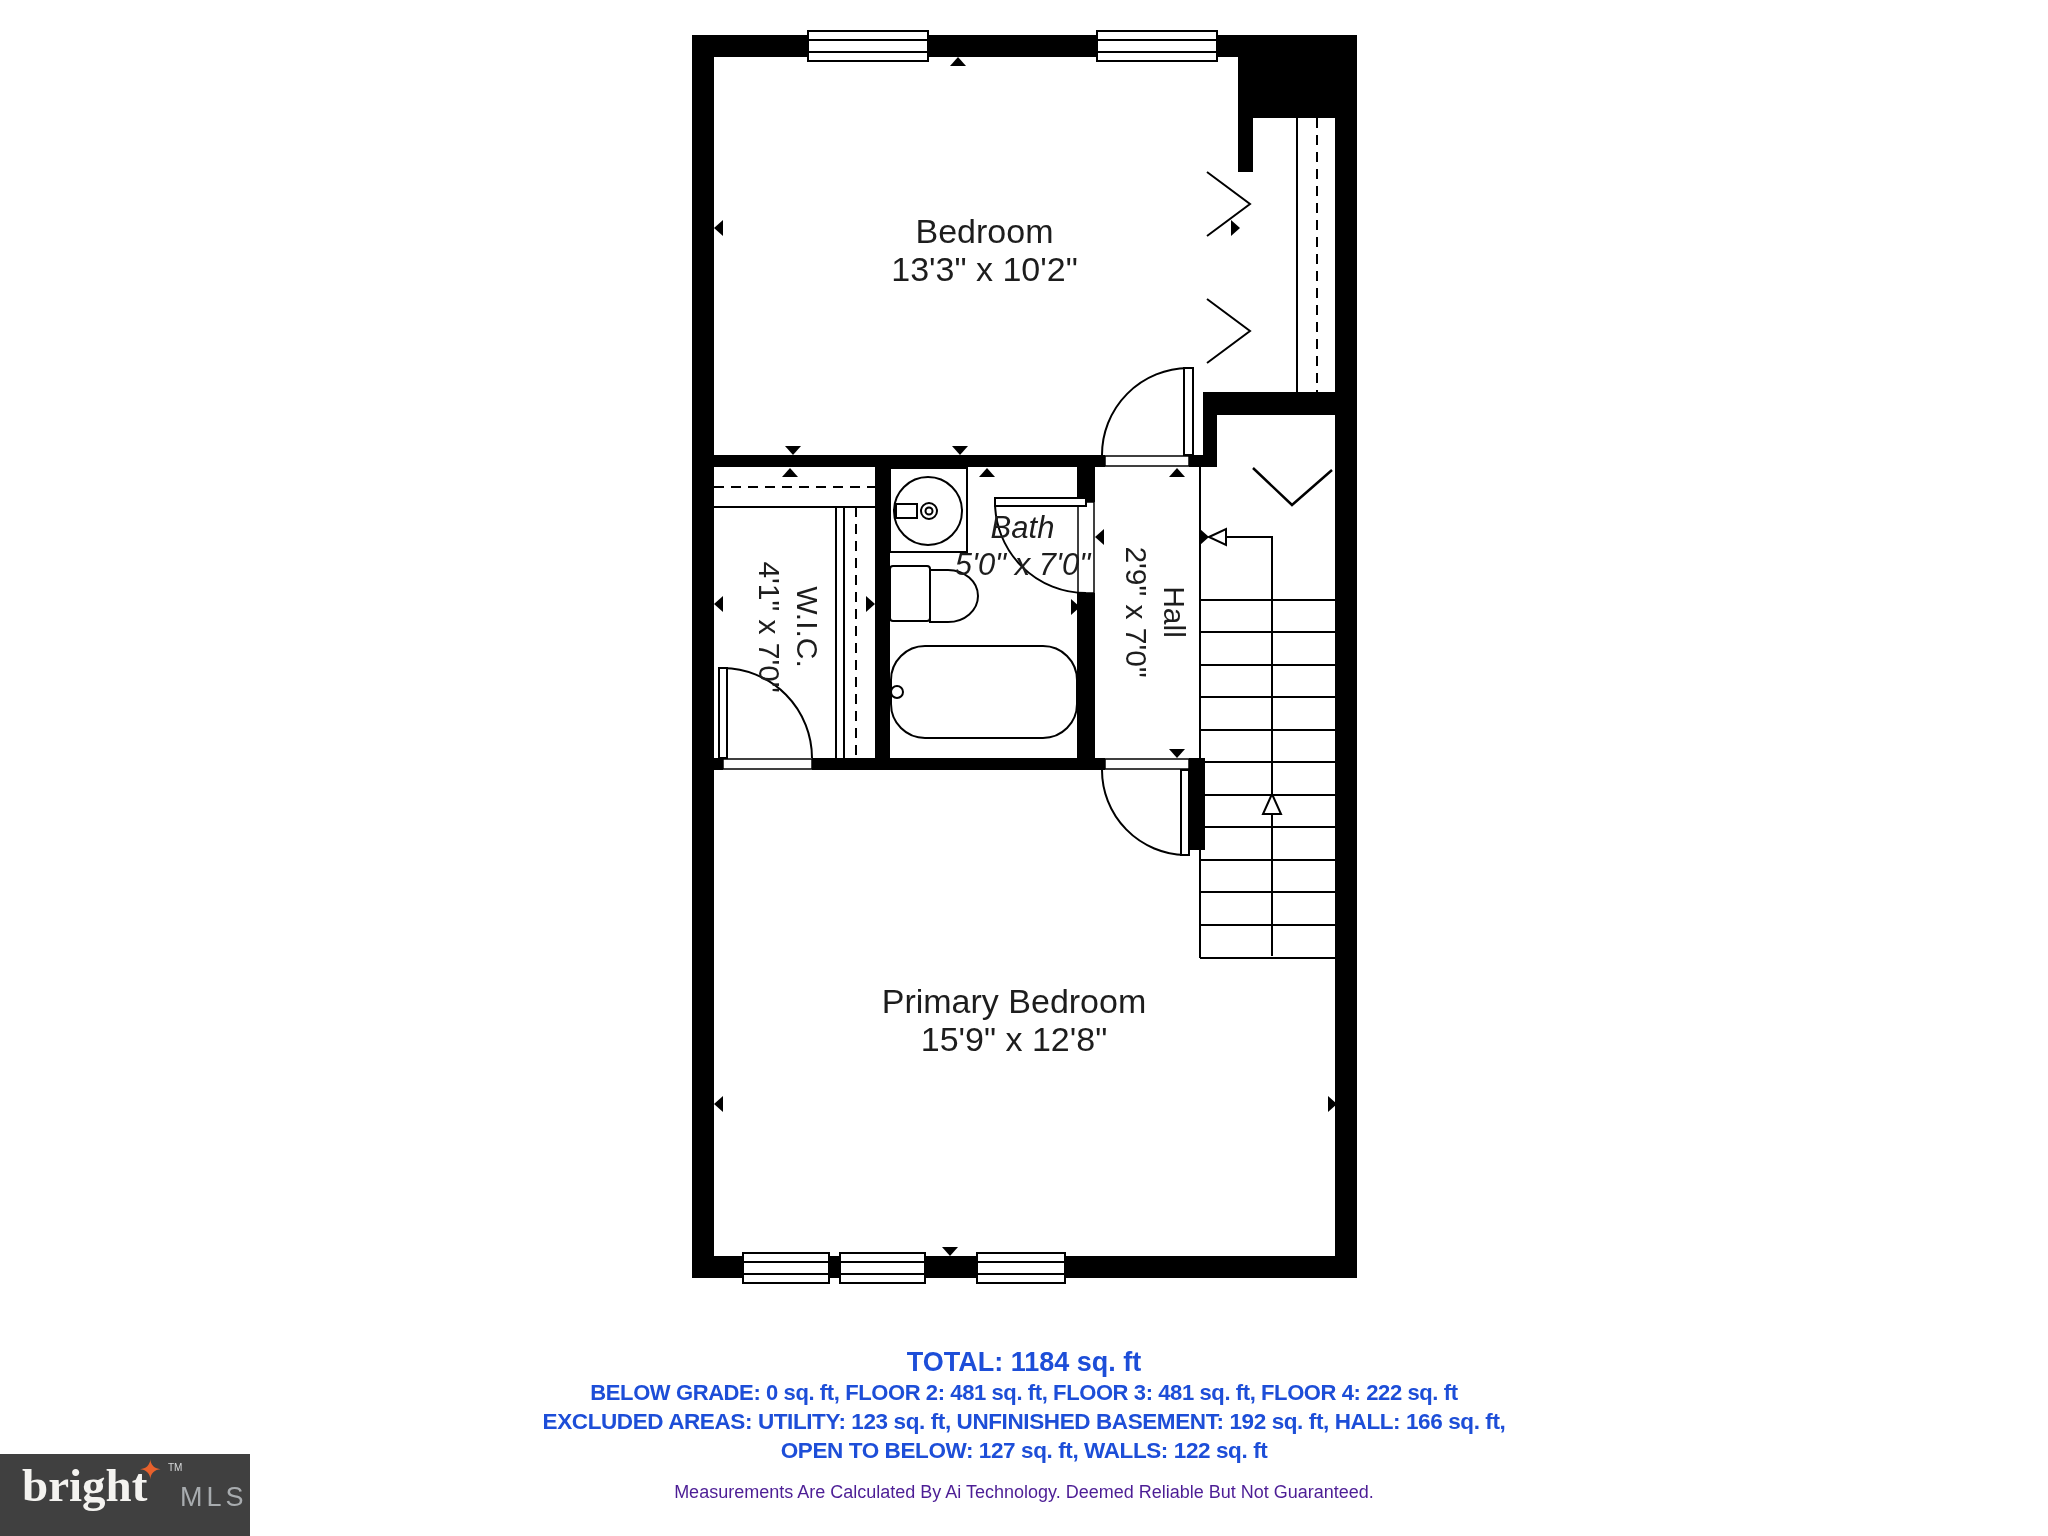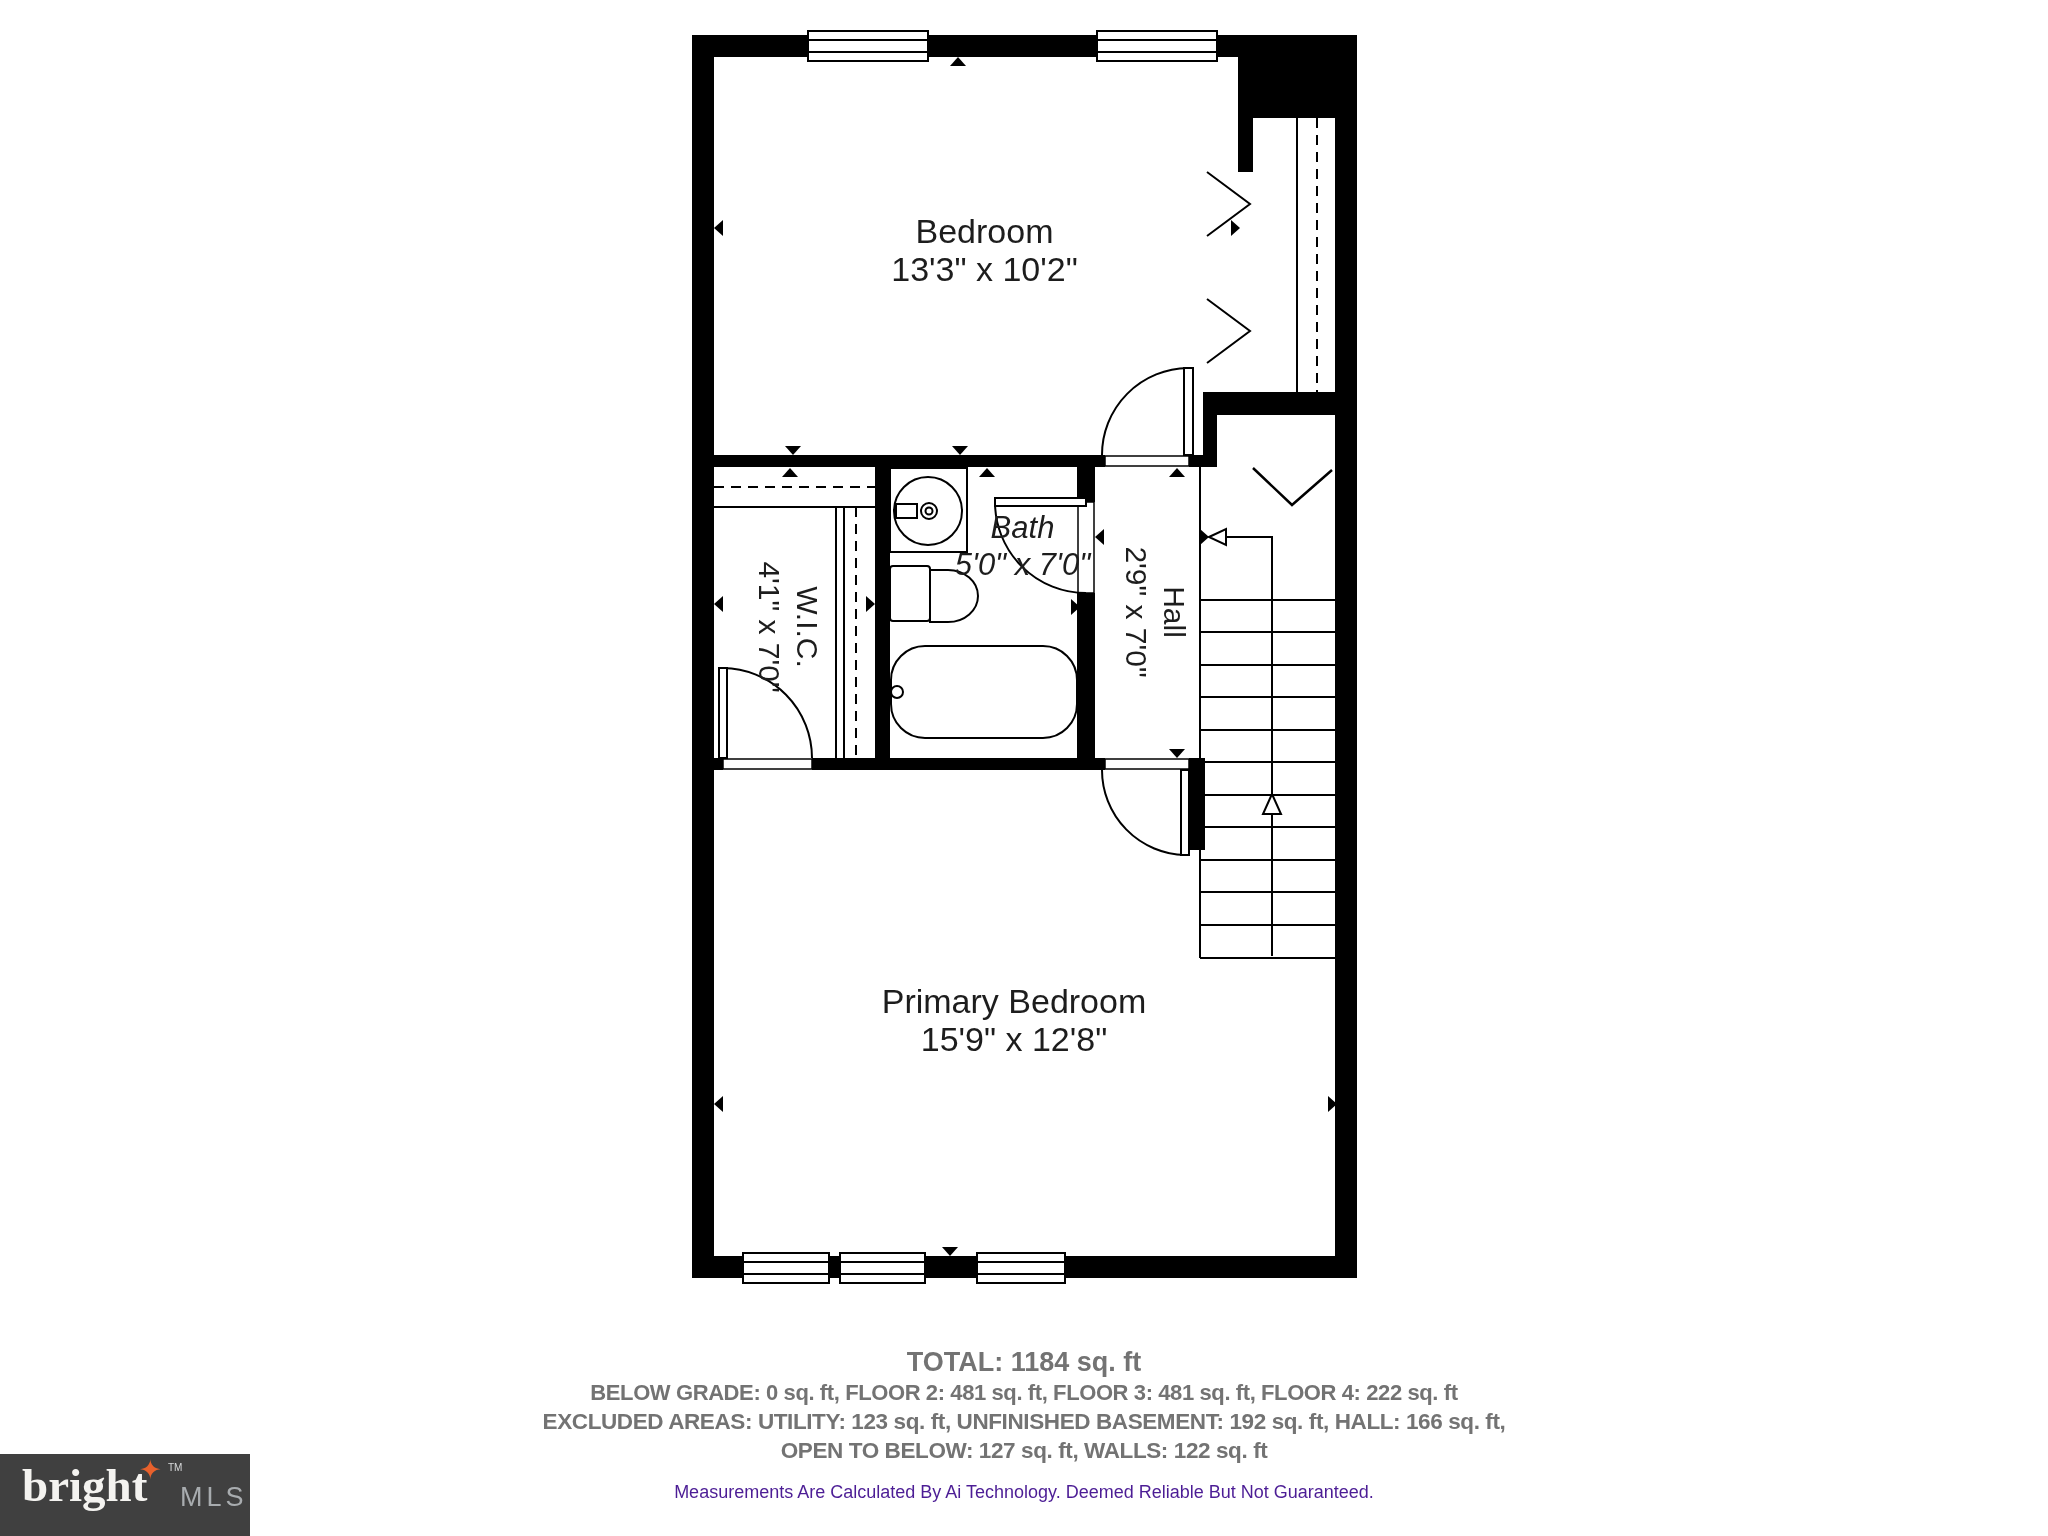--- a/index.html
+++ b/index.html
@@ -7,21 +7,21 @@
           font-family:"Liberation Sans",sans-serif;overflow:hidden;}
   .plan-svg{position:absolute;left:0;top:0;}
   .room-label{position:absolute;text-align:center;color:#1d1d1d;}
   .lbl-bedroom{left:740px;top:212px;width:489px;font-size:34px;line-height:38px;}
   .lbl-primary{left:714px;top:982px;width:600px;font-size:34px;line-height:38px;}
   .lbl-bath{left:920px;top:509px;width:205px;font-size:31px;line-height:37px;font-style:italic;}
   .vlabel{position:absolute;display:flex;flex-direction:column;justify-content:center;
           text-align:center;transform:rotate(90deg);color:#1d1d1d;}
   .lbl-wic{left:703px;top:587px;width:170px;height:80px;font-size:30px;line-height:38px;}
   .lbl-hall{left:1055px;top:574px;width:200px;height:76px;font-size:30px;line-height:38px;}
-  .f-line{position:absolute;left:0;width:2048px;text-align:center;color:#737373;}
+  .f-line{position:absolute;left:0;width:2048px;text-align:center;color:#1d4ed8;}
   .f-total{top:1347px;font-size:27px;font-weight:bold;}
   .f-floors{top:1380px;font-size:22px;font-weight:bold;letter-spacing:-0.4px;}
   .f-exc1{top:1409px;font-size:22.5px;font-weight:bold;letter-spacing:-0.4px;}
   .f-exc2{top:1438px;font-size:22.5px;font-weight:bold;letter-spacing:-0.4px;}
   .f-disc{top:1482px;font-size:18px;color:#4c1d95;}
   .logo-box{position:absolute;left:0;top:1454px;width:250px;height:82px;background:#404040;}
   .logo-brand{position:absolute;left:22px;top:4px;font-family:"Liberation Serif",serif;
               font-weight:bold;font-size:47px;color:#F4F3F0;}
   .logo-star{position:absolute;left:139px;top:0px;font-size:27px;color:#E8612C;}
   .logo-tm{position:absolute;left:168px;top:8px;font-size:10px;color:#D8DADB;}

